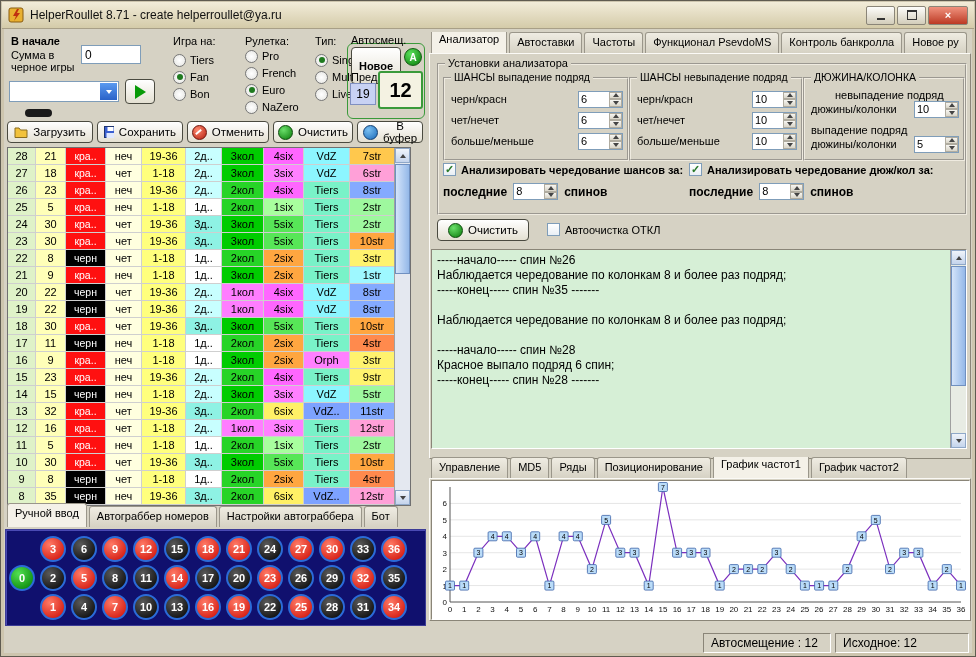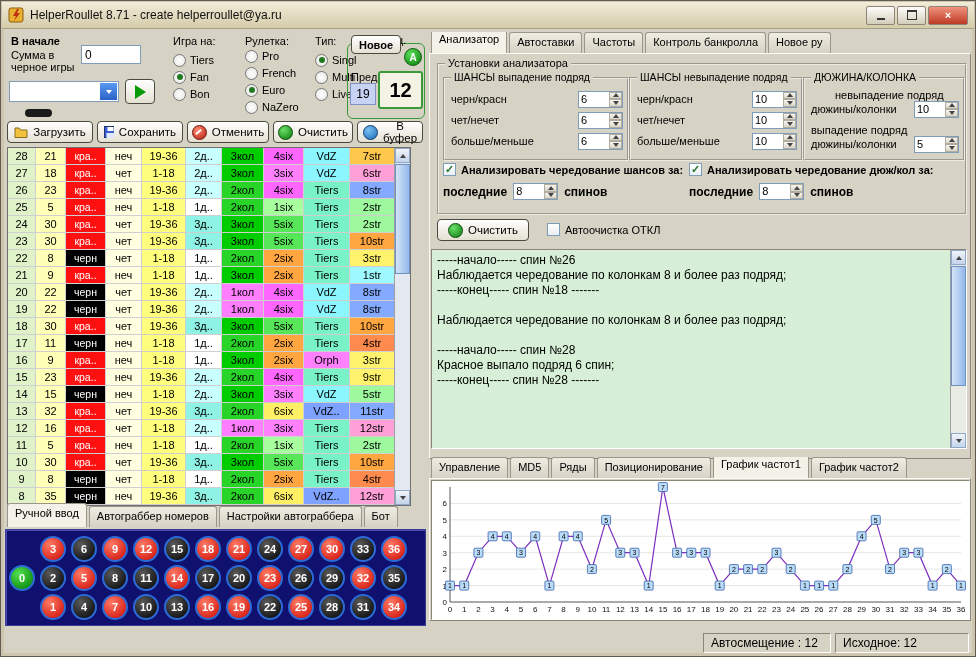--- a/index.html
+++ b/index.html
@@ -176,21 +176,21 @@
         <span>Multi</span>
       </div>
       <div class="radio-item">
         <span class="radio-dot"></span>
         <span>Live</span>
       </div>
     </div>
 
   <div class="abs" style="left:346px;top:42px;width:76px;height:74px;border:1px solid #3a9a3a;border-radius:6px"></div>
   <div class="cap abs" style="left:350px;top:33px">Автосмещ.</div>
-  <button class="btn bold abs" style="left:350px;top:34px;width:50px;height:19px;font-size:11px">Новое</button>
+  <button class="btn bold abs" style="left:350px;top:46px;width:50px;height:37px;font-size:11px">Новое</button>
   <div class="a-badge abs" style="left:403px;top:47px">A</div>
   <div class="lbl abs" style="left:350px;top:70px">Пред.</div>
   <div class="abs" style="left:349px;top:82px;width:24px;height:20px;background:#c8d2f4;border:1px solid #8090c0;display:flex;align-items:center;justify-content:center;font-size:12px">19</div>
   <div class="abs" style="left:377px;top:70px;width:41px;height:34px;background:#f4f2e2;border:2px solid #3a9a3a;border-radius:3px;display:flex;align-items:center;justify-content:center;font-size:20px;font-weight:bold">12</div>
 
   <button class="btn abs" style="left:6px;top:120px;width:86px;height:22px">
     <svg width="14" height="12">
         <path d="M1 2 h4 l1.5 2 H13 v7.5 H1 Z" fill="#f2c23c" stroke="#8a6d1f"></path>
       </svg>
     <span>Загрузить</span>
@@ -523,20 +523,21 @@
       <div class="numbtn red" style="left: 282px; top: 64px;">25</div>
       <div class="numbtn black" style="left: 313px; top: 64px;">28</div>
       <div class="numbtn black" style="left: 344px; top: 64px;">31</div>
       <div class="numbtn red" style="left: 375px; top: 64px;">34</div>
     </div>
 
   <div class="tabbar abs" id="main-tabs" style="left:430px;top:31px;width:538px;overflow:hidden">
       <div class="tab active">Анализатор</div>
       <div class="tab">Автоставки</div>
       <div class="tab">Частоты</div>
+      <div class="tab">Функционал PsevdoMS</div>
       <div class="tab">Контроль банкролла</div>
       <div class="tab">Новое ру</div>
     </div>
   <div class="page abs" style="left:428px;top:52px;width:540px;height:404px"></div>
 
   <div class="groupbox abs" style="left:436px;top:62px;width:526px;height:148px">
     <div class="gb-cap">Установки анализатора</div>
     <div id="an-groups" style="position:absolute;inset:0">
         <div class="subgroup" style="left: 4px; top: 12px; width: 182px; height: 80px;">
           <div class="gb-cap" style="font-size: 10.5px;">ШАНСЫ выпадение подряд</div>
@@ -718,21 +719,21 @@
   </button>
   <div class="abs" style="left:546px;top:222px;display:flex;align-items:center;gap:5px">
     <span class="cb" id="autoclear-cb"></span>
     <span class="lbl">Автоочистка ОТКЛ</span>
   </div>
 
   <div class="logbox">
     <div class="loglines" id="log-lines">
         <div class="logline">-----начало----- спин №26</div>
         <div class="logline">Наблюдается чередование по колонкам 8 и более раз подряд;</div>
-        <div class="logline">-----конец----- спин №18 -------</div>
+        <div class="logline">-----конец----- спин №35 -------</div>
         <div class="logline">&nbsp;</div>
         <div class="logline">Наблюдается чередование по колонкам 8 и более раз подряд;</div>
         <div class="logline">&nbsp;</div>
         <div class="logline">-----начало----- спин №28</div>
         <div class="logline">Красное выпало подряд 6 спин;</div>
         <div class="logline">-----конец----- спин №28 -------</div>
       </div>
     <div class="vscroll" style="background:#e8ece4">
       <div class="sb-btn" style="top:0">
           <span class="tri-up"></span>

